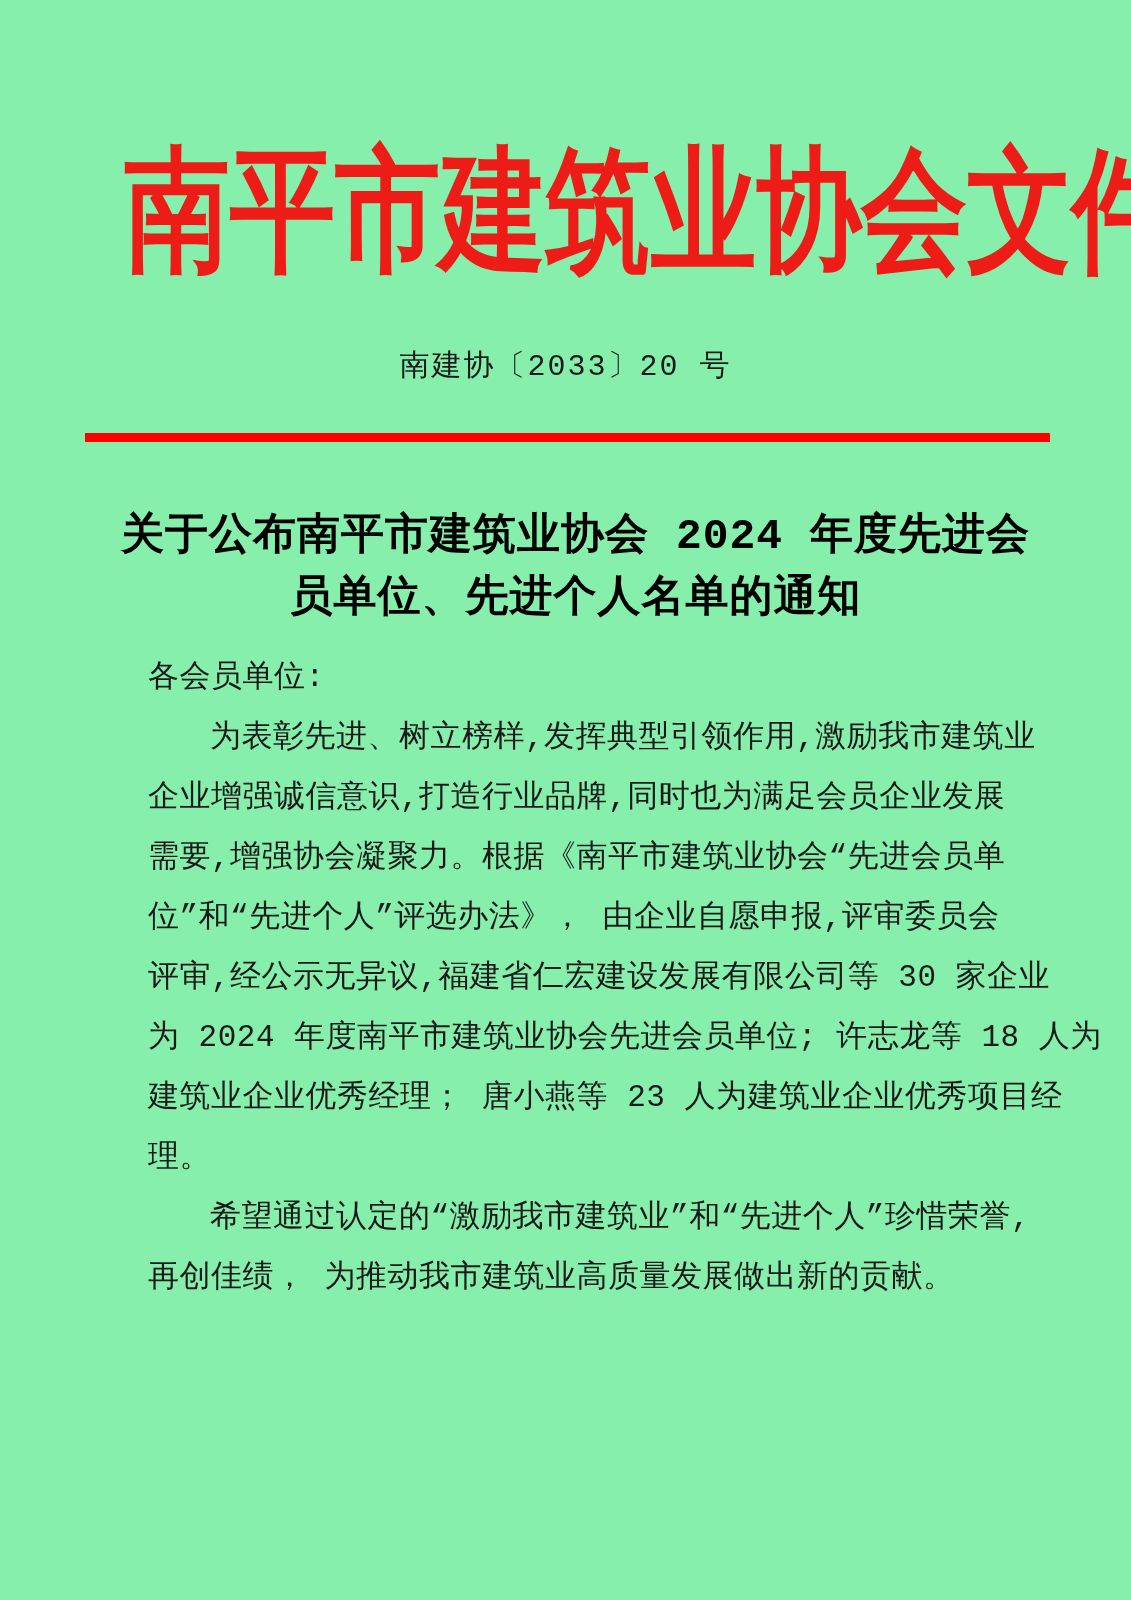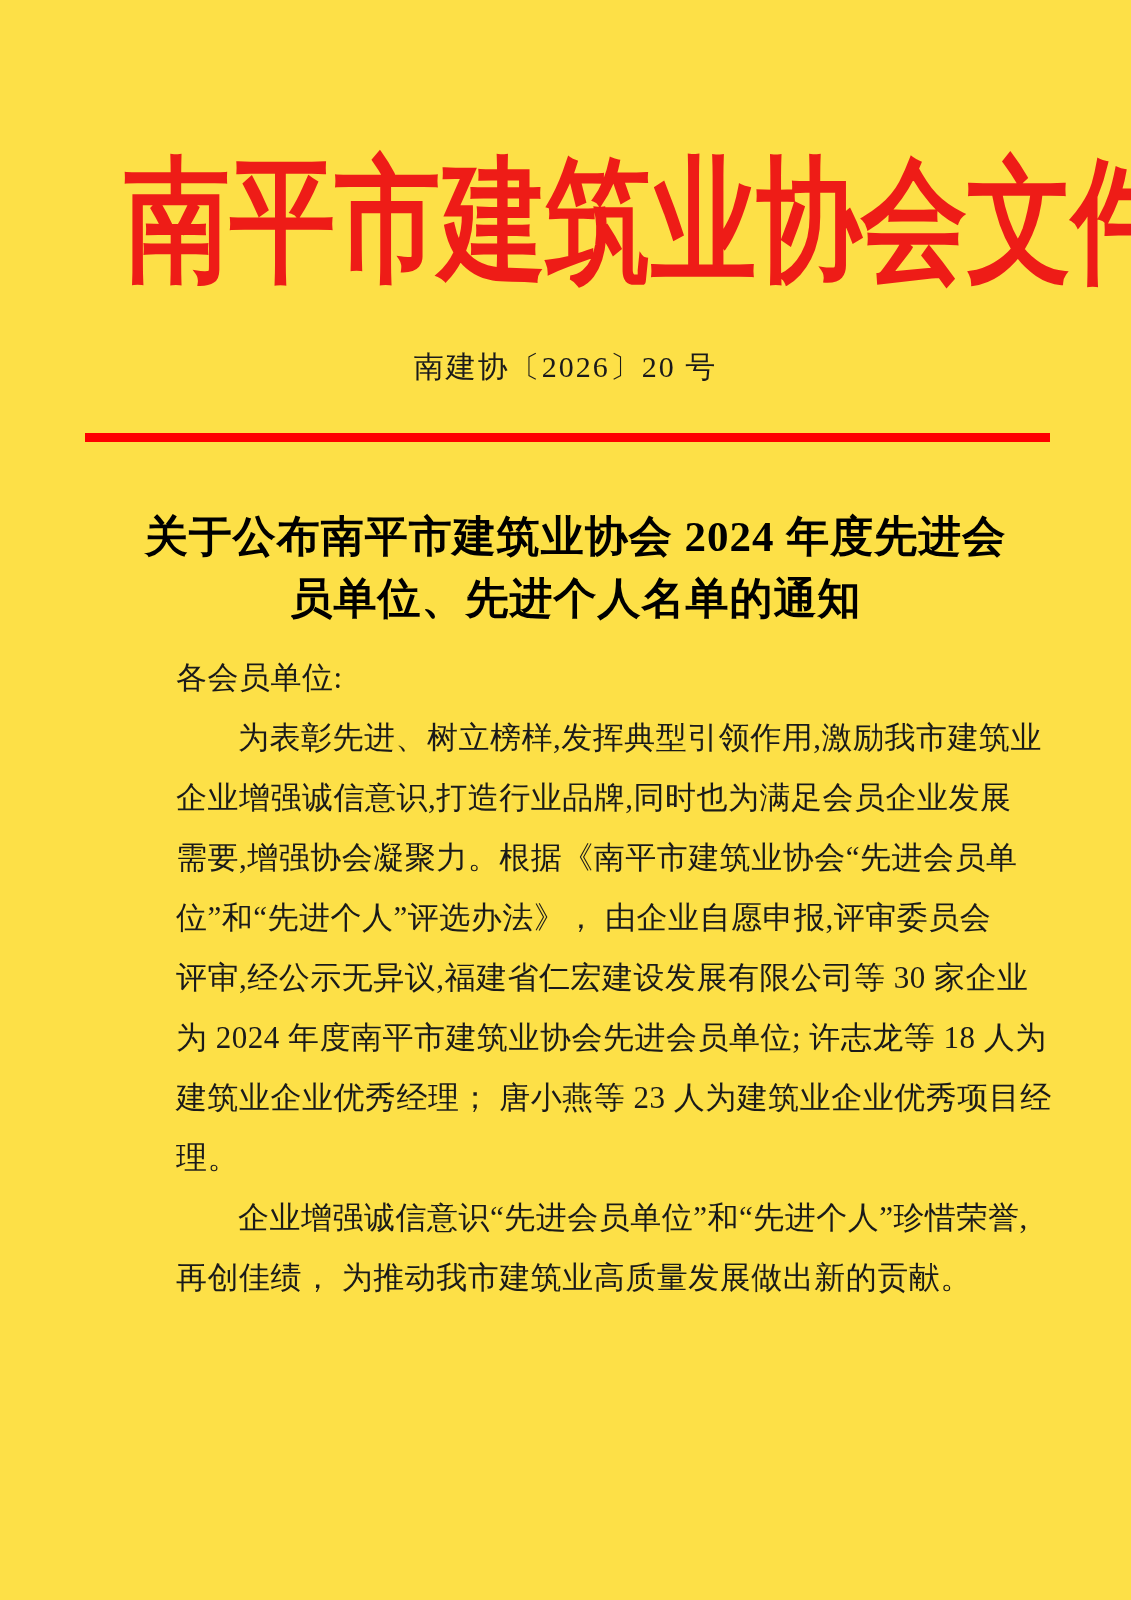--- a/index.html
+++ b/index.html
@@ -4,23 +4,23 @@
 <style>
   html, body {
     margin: 0;
     padding: 0;
     background: #ffffff;
   }
   .page {
     position: relative;
     width: 1131px;
     height: 1600px;
-    background: #fde047;
+    background: #86efac;
     overflow: hidden;
-    font-family: Liberation Serif, serif;
+    font-family: Liberation Mono, monospace;
     color: #111111;
   }
   
   .org-title {
     position: absolute;
     top: 152px;
     left: 0;
     width: 100%;
     text-align: center;
     font-size: 135px;
@@ -65,21 +65,20 @@
   }
   .body-block {
     position: absolute;
     top: 648px;
     left: 148px;
     width: 880px;
     font-size: 31px;
     line-height: 60px;
     color: #1a1a1a;
     letter-spacing: 0.5px;
-    margin-left: 28px;
   }
   .body-line {
     height: 60px;
     white-space: nowrap;
   }
   .body-line.indent {
     text-indent: 62px;
   }
   .attachment-line {
     position: absolute;
@@ -94,37 +93,37 @@
     white-space: nowrap;
   }
 </style>
 </head>
 <body>
 
 <div class="page">
 
   <div class="org-title">南平市建筑业协会文件</div>
 
-  <div class="doc-number">南建协〔2026〕20 号</div>
+  <div class="doc-number">南建协〔2033〕20 号</div>
 
   <div class="red-divider"></div>
 
   <div class="notice-title">
     <div>关于公布南平市建筑业协会 2024 年度先进会</div>
     <div>员单位、先进个人名单的通知</div>
   </div>
 
   <div class="body-block">
     <div class="body-line">各会员单位:</div>
     <div class="body-line indent">为表彰先进、树立榜样,发挥典型引领作用,激励我市建筑业</div>
     <div class="body-line">企业增强诚信意识,打造行业品牌,同时也为满足会员企业发展</div>
     <div class="body-line">需要,增强协会凝聚力。根据《南平市建筑业协会“先进会员单</div>
     <div class="body-line">位”和“先进个人”评选办法》， 由企业自愿申报,评审委员会</div>
     <div class="body-line">评审,经公示无异议,福建省仁宏建设发展有限公司等 30 家企业</div>
     <div class="body-line">为 2024 年度南平市建筑业协会先进会员单位; 许志龙等 18 人为</div>
     <div class="body-line">建筑业企业优秀经理； 唐小燕等 23 人为建筑业企业优秀项目经</div>
     <div class="body-line">理。</div>
-    <div class="body-line indent">企业增强诚信意识“先进会员单位”和“先进个人”珍惜荣誉,</div>
+    <div class="body-line indent">希望通过认定的“激励我市建筑业”和“先进个人”珍惜荣誉,</div>
     <div class="body-line">再创佳绩， 为推动我市建筑业高质量发展做出新的贡献。</div>
   </div>
 
 
 </div>
 
 </body></html>

